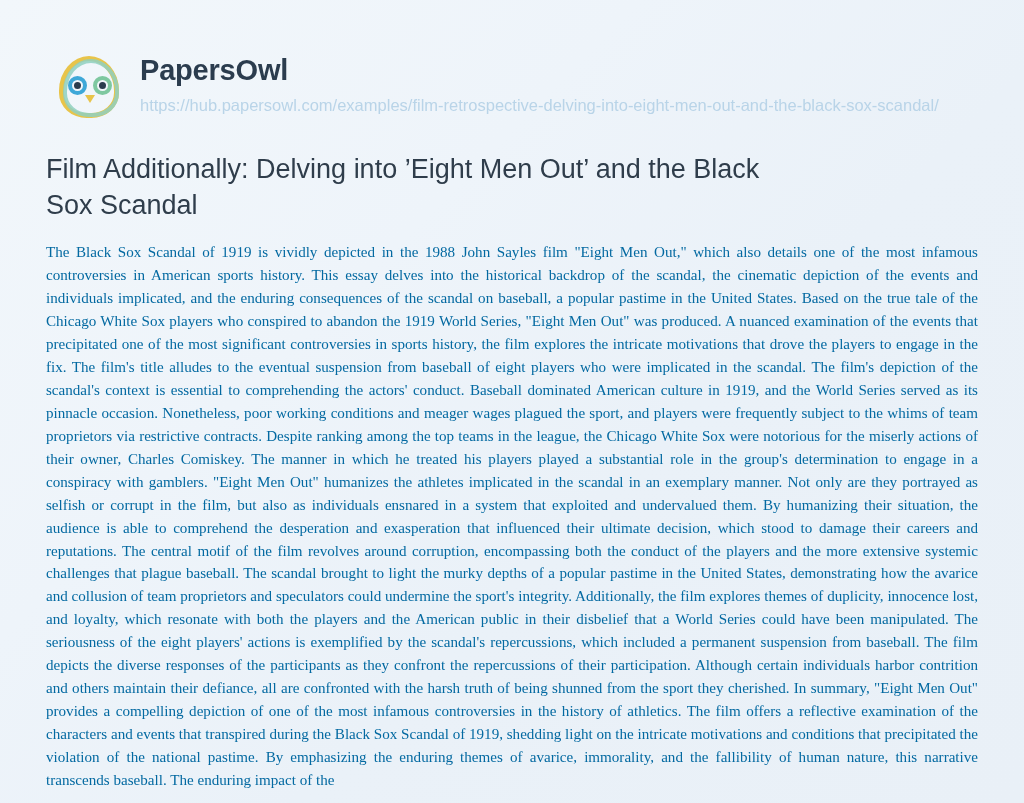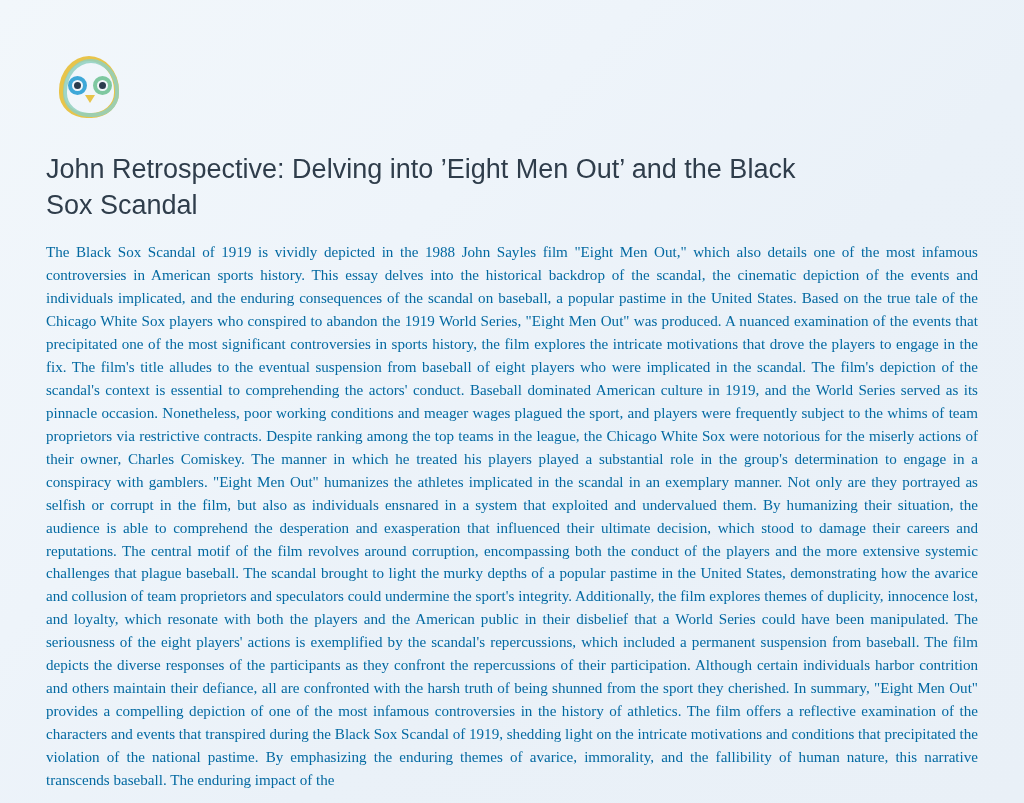--- a/index.html
+++ b/index.html
@@ -138,20 +138,22 @@
         <div class="head"></div>
         <div class="head g2"></div>
         <div class="eye left"></div>
         <div class="eye right"></div>
         <div class="pupil left"></div>
         <div class="pupil right"></div>
         <div class="beak"></div>
       </div>
     </div>
     <div class="brand-block">
+      <div class="brand-name">PapersOwl</div>
+      <div class="brand-url">https://hub.papersowl.com/examples/film-retrospective-delving-into-eight-men-out-and-the-black-sox-scandal/</div>
     </div>
   </div>
 
-  <h1 class="doc-title">John Retrospective: Delving into ’Eight Men Out’ and the Black Sox Scandal</h1>
+  <h1 class="doc-title">Film Additionally: Delving into ’Eight Men Out’ and the Black Sox Scandal</h1>
 
   <div class="doc-body">The Black Sox Scandal of 1919 is vividly depicted in the 1988 John Sayles film "Eight Men Out," which also details one of the most infamous controversies in American sports history. This essay delves into the historical backdrop of the scandal, the cinematic depiction of the events and individuals implicated, and the enduring consequences of the scandal on baseball, a popular pastime in the United States. Based on the true tale of the Chicago White Sox players who conspired to abandon the 1919 World Series, "Eight Men Out" was produced. A nuanced examination of the events that precipitated one of the most significant controversies in sports history, the film explores the intricate motivations that drove the players to engage in the fix. The film's title alludes to the eventual suspension from baseball of eight players who were implicated in the scandal. The film's depiction of the scandal's context is essential to comprehending the actors' conduct. Baseball dominated American culture in 1919, and the World Series served as its pinnacle occasion. Nonetheless, poor working conditions and meager wages plagued the sport, and players were frequently subject to the whims of team proprietors via restrictive contracts. Despite ranking among the top teams in the league, the Chicago White Sox were notorious for the miserly actions of their owner, Charles Comiskey. The manner in which he treated his players played a substantial role in the group's determination to engage in a conspiracy with gamblers. "Eight Men Out" humanizes the athletes implicated in the scandal in an exemplary manner. Not only are they portrayed as selfish or corrupt in the film, but also as individuals ensnared in a system that exploited and undervalued them. By humanizing their situation, the audience is able to comprehend the desperation and exasperation that influenced their ultimate decision, which stood to damage their careers and reputations. The central motif of the film revolves around corruption, encompassing both the conduct of the players and the more extensive systemic challenges that plague baseball. The scandal brought to light the murky depths of a popular pastime in the United States, demonstrating how the avarice and collusion of team proprietors and speculators could undermine the sport's integrity. Additionally, the film explores themes of duplicity, innocence lost, and loyalty, which resonate with both the players and the American public in their disbelief that a World Series could have been manipulated. The seriousness of the eight players' actions is exemplified by the scandal's repercussions, which included a permanent suspension from baseball. The film depicts the diverse responses of the participants as they confront the repercussions of their participation. Although certain individuals harbor contrition and others maintain their defiance, all are confronted with the harsh truth of being shunned from the sport they cherished. In summary, "Eight Men Out" provides a compelling depiction of one of the most infamous controversies in the history of athletics. The film offers a reflective examination of the characters and events that transpired during the Black Sox Scandal of 1919, shedding light on the intricate motivations and conditions that precipitated the violation of the national pastime. By emphasizing the enduring themes of avarice, immorality, and the fallibility of human nature, this narrative transcends baseball. The enduring impact of the</div>
 
 </div>
 
 </body></html>

